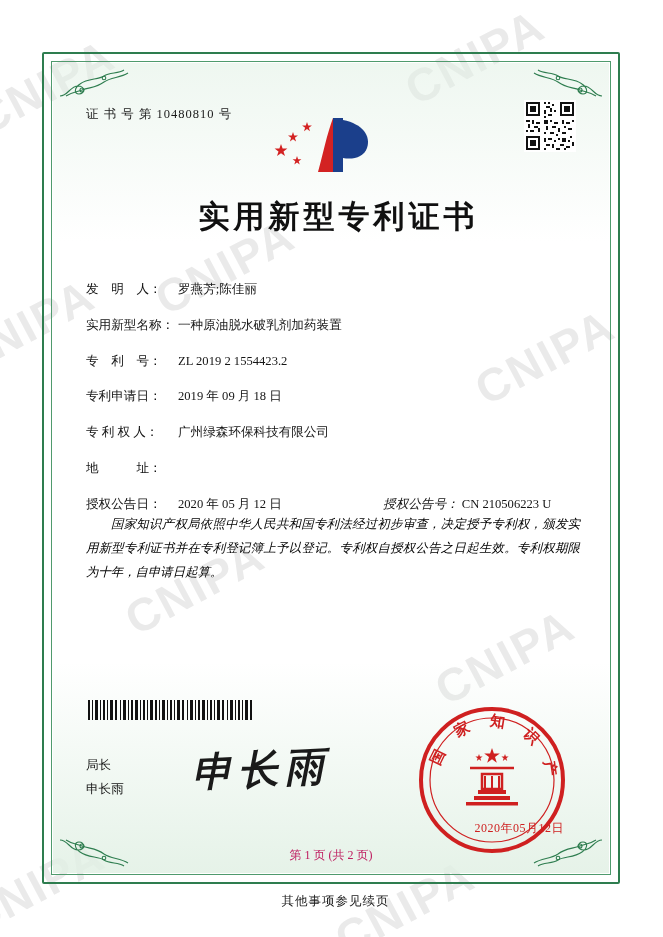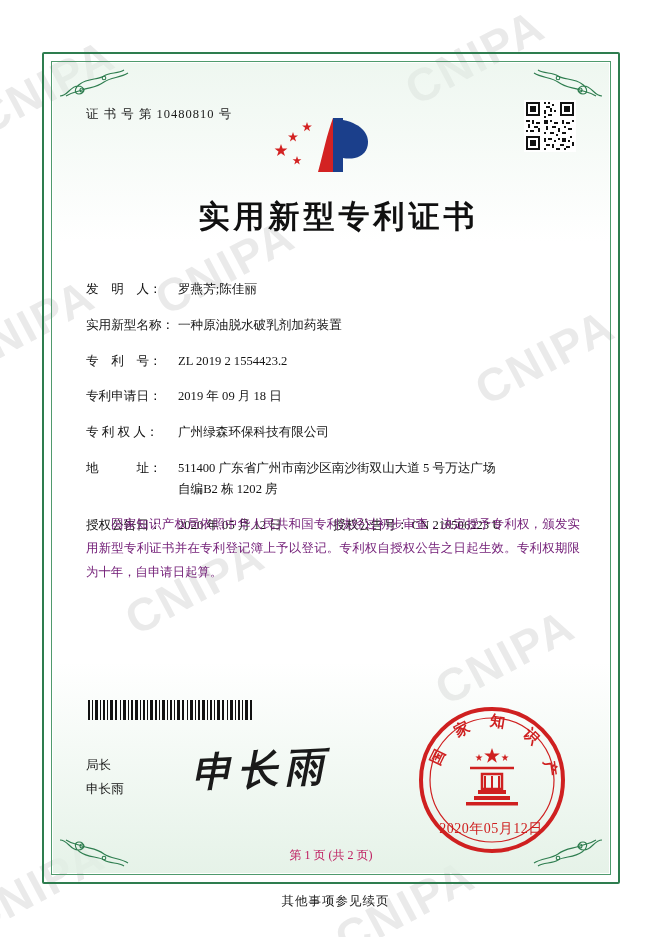--- a/index.html
+++ b/index.html
@@ -152,32 +152,34 @@
   }
   .field-value {
     flex: 1;
   }
   .field-value .sub {
     display: block;
     margin-top: 3px;
   }
   .inline-extra {
     display: inline-block;
-    margin-left: 48px;
+    margin-left: 98px;
+    font-style: italic;
   }
 
   .paragraphs {
     position: absolute;
     left: 44px;
     right: 40px;
     top: 460px;
     font-size: 12.4px;
-    color: #701a75;
+    color: #000000;
     line-height: 1.95;
     text-align: justify;
+    font-style: italic;
   }
   .paragraphs p {
     margin: 0 0 2px 0;
     text-indent: 25px;
   }
 
   .barcode {
     position: absolute;
     left: 46px;
     top: 648px;
@@ -214,23 +216,23 @@
     top: 652px;
     width: 152px;
     height: 152px;
   }
   .seal svg { display: block; }
   .seal-date {
     position: absolute;
     right: 56px;
     top: 768px;
     width: 146px;
-    text-align: center;
+    text-align: right;
     color: #cf2020;
-    font-size: 14px;
+    font-size: 12px;
     letter-spacing: .5px;
   }
 
   .page-no {
     position: absolute;
     left: 0;
     right: 0;
     top: 795px;
     text-align: center;
     font-size: 12px;
@@ -404,24 +406,20 @@
       <div class="field-row">
         <div class="field-label">专利申请日：</div>
         <div class="field-value">2019 年 09 月 18 日</div>
       </div>
       <div class="field-row">
         <div class="field-label">专 利 权 人：</div>
         <div class="field-value">广州绿森环保科技有限公司</div>
       </div>
       <div class="field-row">
         <div class="field-label">地　　　址：</div>
-        <div class="field-value">
-          <span>511400 广东省广州市南沙区南沙街双山大道 5 号万达广场</span>
-          <span class="sub">自编B2 栋 1202 房</span>
-        </div>
       </div>
       <div class="field-row">
         <div class="field-label">授权公告日：</div>
         <div class="field-value">
           <span>2020 年 05 月 12 日</span>
           <span class="inline-extra">授权公告号：</span>
           <span>CN 210506223 U</span>
         </div>
       </div>
     </div>

